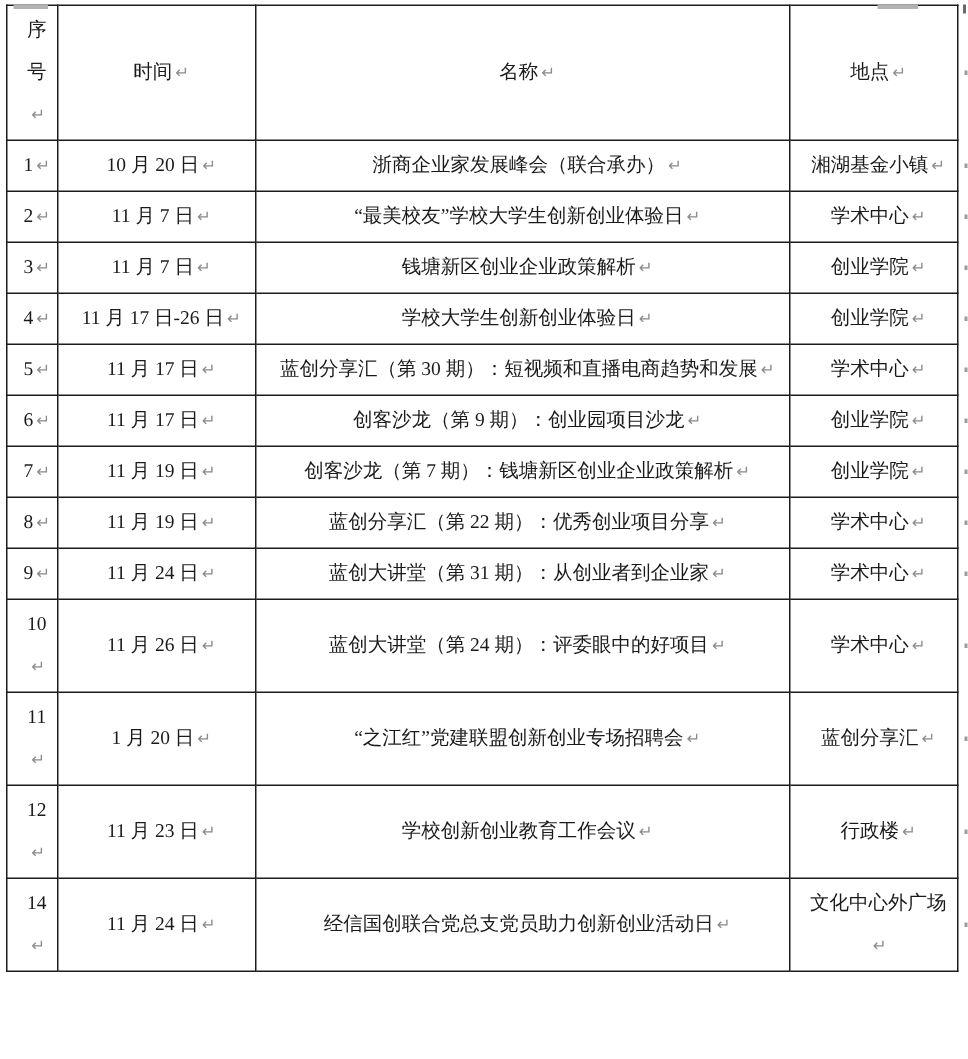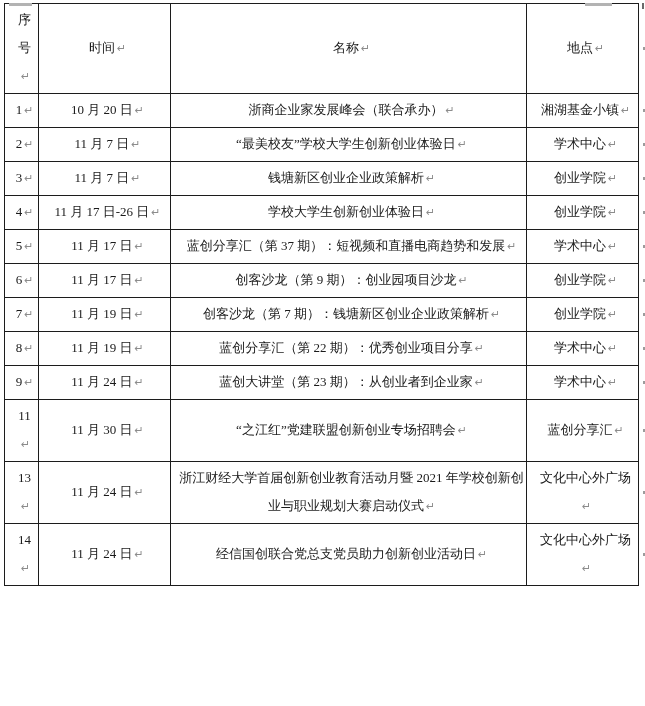--- a/index.html
+++ b/index.html
@@ -106,21 +106,21 @@
   </tr>
         <tr>
     <td class="c-no"><span>4</span><span class="pm">↵</span></td>
     <td class="c-time"><span>11 月 17 日-26 日</span><span class="pm">↵</span></td>
     <td class="c-name"><span>学校大学生创新创业体验日</span><span class="pm">↵</span></td>
     <td class="c-place"><span>创业学院</span><span class="pm">↵</span><span class="eor"></span></td>
   </tr>
         <tr>
     <td class="c-no"><span>5</span><span class="pm">↵</span></td>
     <td class="c-time"><span>11 月 17 日</span><span class="pm">↵</span></td>
-    <td class="c-name"><span>蓝创分享汇（第 37 期）：短视频和直播电商趋势和发展</span><span class="pm">↵</span></td>
+    <td class="c-name"><span>蓝创分享汇（第 30 期）：短视频和直播电商趋势和发展</span><span class="pm">↵</span></td>
     <td class="c-place"><span>学术中心</span><span class="pm">↵</span><span class="eor"></span></td>
   </tr>
         <tr>
     <td class="c-no"><span>6</span><span class="pm">↵</span></td>
     <td class="c-time"><span>11 月 17 日</span><span class="pm">↵</span></td>
     <td class="c-name"><span>创客沙龙（第 9 期）：创业园项目沙龙</span><span class="pm">↵</span></td>
     <td class="c-place"><span>创业学院</span><span class="pm">↵</span><span class="eor"></span></td>
   </tr>
         <tr>
     <td class="c-no"><span>7</span><span class="pm">↵</span></td>
@@ -130,34 +130,40 @@
   </tr>
         <tr>
     <td class="c-no"><span>8</span><span class="pm">↵</span></td>
     <td class="c-time"><span>11 月 19 日</span><span class="pm">↵</span></td>
     <td class="c-name"><span>蓝创分享汇（第 22 期）：优秀创业项目分享</span><span class="pm">↵</span></td>
     <td class="c-place"><span>学术中心</span><span class="pm">↵</span><span class="eor"></span></td>
   </tr>
         <tr>
     <td class="c-no"><span>9</span><span class="pm">↵</span></td>
     <td class="c-time"><span>11 月 24 日</span><span class="pm">↵</span></td>
-    <td class="c-name"><span>蓝创大讲堂（第 23 期）：从创业者到企业家</span><span class="pm">↵</span></td>
+    <td class="c-name"><span>蓝创大讲堂（第 31 期）：从创业者到企业家</span><span class="pm">↵</span></td>
+    <td class="c-place"><span>学术中心</span><span class="pm">↵</span><span class="eor"></span></td>
+  </tr>
+        <tr>
+    <td class="c-no"><span>10</span><span class="pm">↵</span></td>
+    <td class="c-time"><span>11 月 26 日</span><span class="pm">↵</span></td>
+    <td class="c-name"><span>蓝创大讲堂（第 24 期）：评委眼中的好项目</span><span class="pm">↵</span></td>
     <td class="c-place"><span>学术中心</span><span class="pm">↵</span><span class="eor"></span></td>
   </tr>
         <tr>
     <td class="c-no"><span>11</span><span class="pm">↵</span></td>
-    <td class="c-time"><span>11 月 30 日</span><span class="pm">↵</span></td>
+    <td class="c-time"><span>1 月 20 日</span><span class="pm">↵</span></td>
     <td class="c-name"><span>“之江红”党建联盟创新创业专场招聘会</span><span class="pm">↵</span></td>
     <td class="c-place"><span>蓝创分享汇</span><span class="pm">↵</span><span class="eor"></span></td>
   </tr>
         <tr>
-    <td class="c-no"><span>13</span><span class="pm">↵</span></td>
-    <td class="c-time"><span>11 月 24 日</span><span class="pm">↵</span></td>
-    <td class="c-name"><span>浙江财经大学首届创新创业教育活动月暨 2021 年学校创新创业与职业规划大赛启动仪式</span><span class="pm">↵</span></td>
-    <td class="c-place"><span>文化中心外广场</span><span class="pm">↵</span><span class="eor"></span></td>
+    <td class="c-no"><span>12</span><span class="pm">↵</span></td>
+    <td class="c-time"><span>11 月 23 日</span><span class="pm">↵</span></td>
+    <td class="c-name"><span>学校创新创业教育工作会议</span><span class="pm">↵</span></td>
+    <td class="c-place"><span>行政楼</span><span class="pm">↵</span><span class="eor"></span></td>
   </tr>
         <tr>
     <td class="c-no"><span>14</span><span class="pm">↵</span></td>
     <td class="c-time"><span>11 月 24 日</span><span class="pm">↵</span></td>
     <td class="c-name"><span>经信国创联合党总支党员助力创新创业活动日</span><span class="pm">↵</span></td>
     <td class="c-place"><span>文化中心外广场</span><span class="pm">↵</span><span class="eor"></span></td>
   </tr>
       </tbody>
   </table>
 </div>

